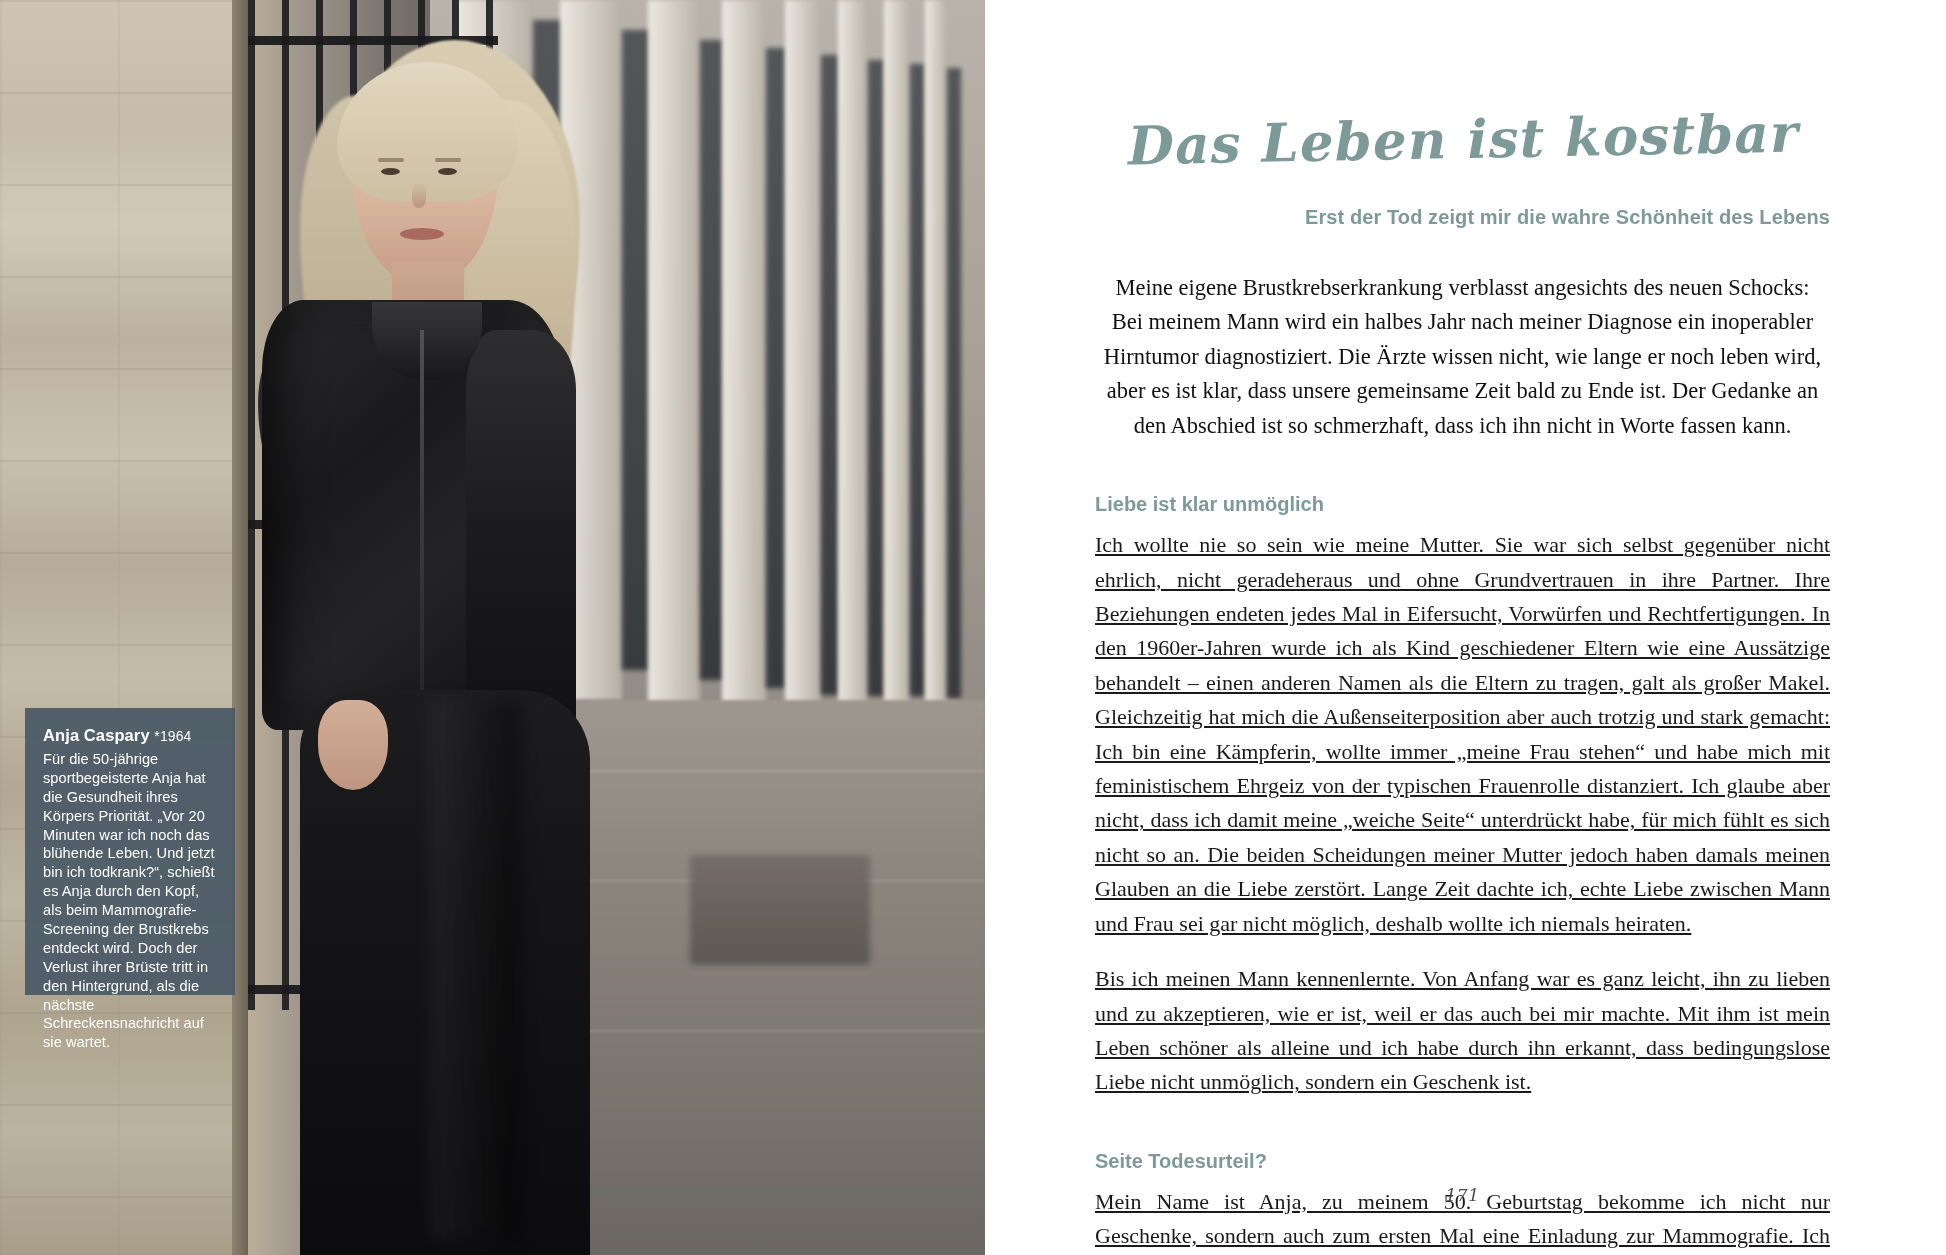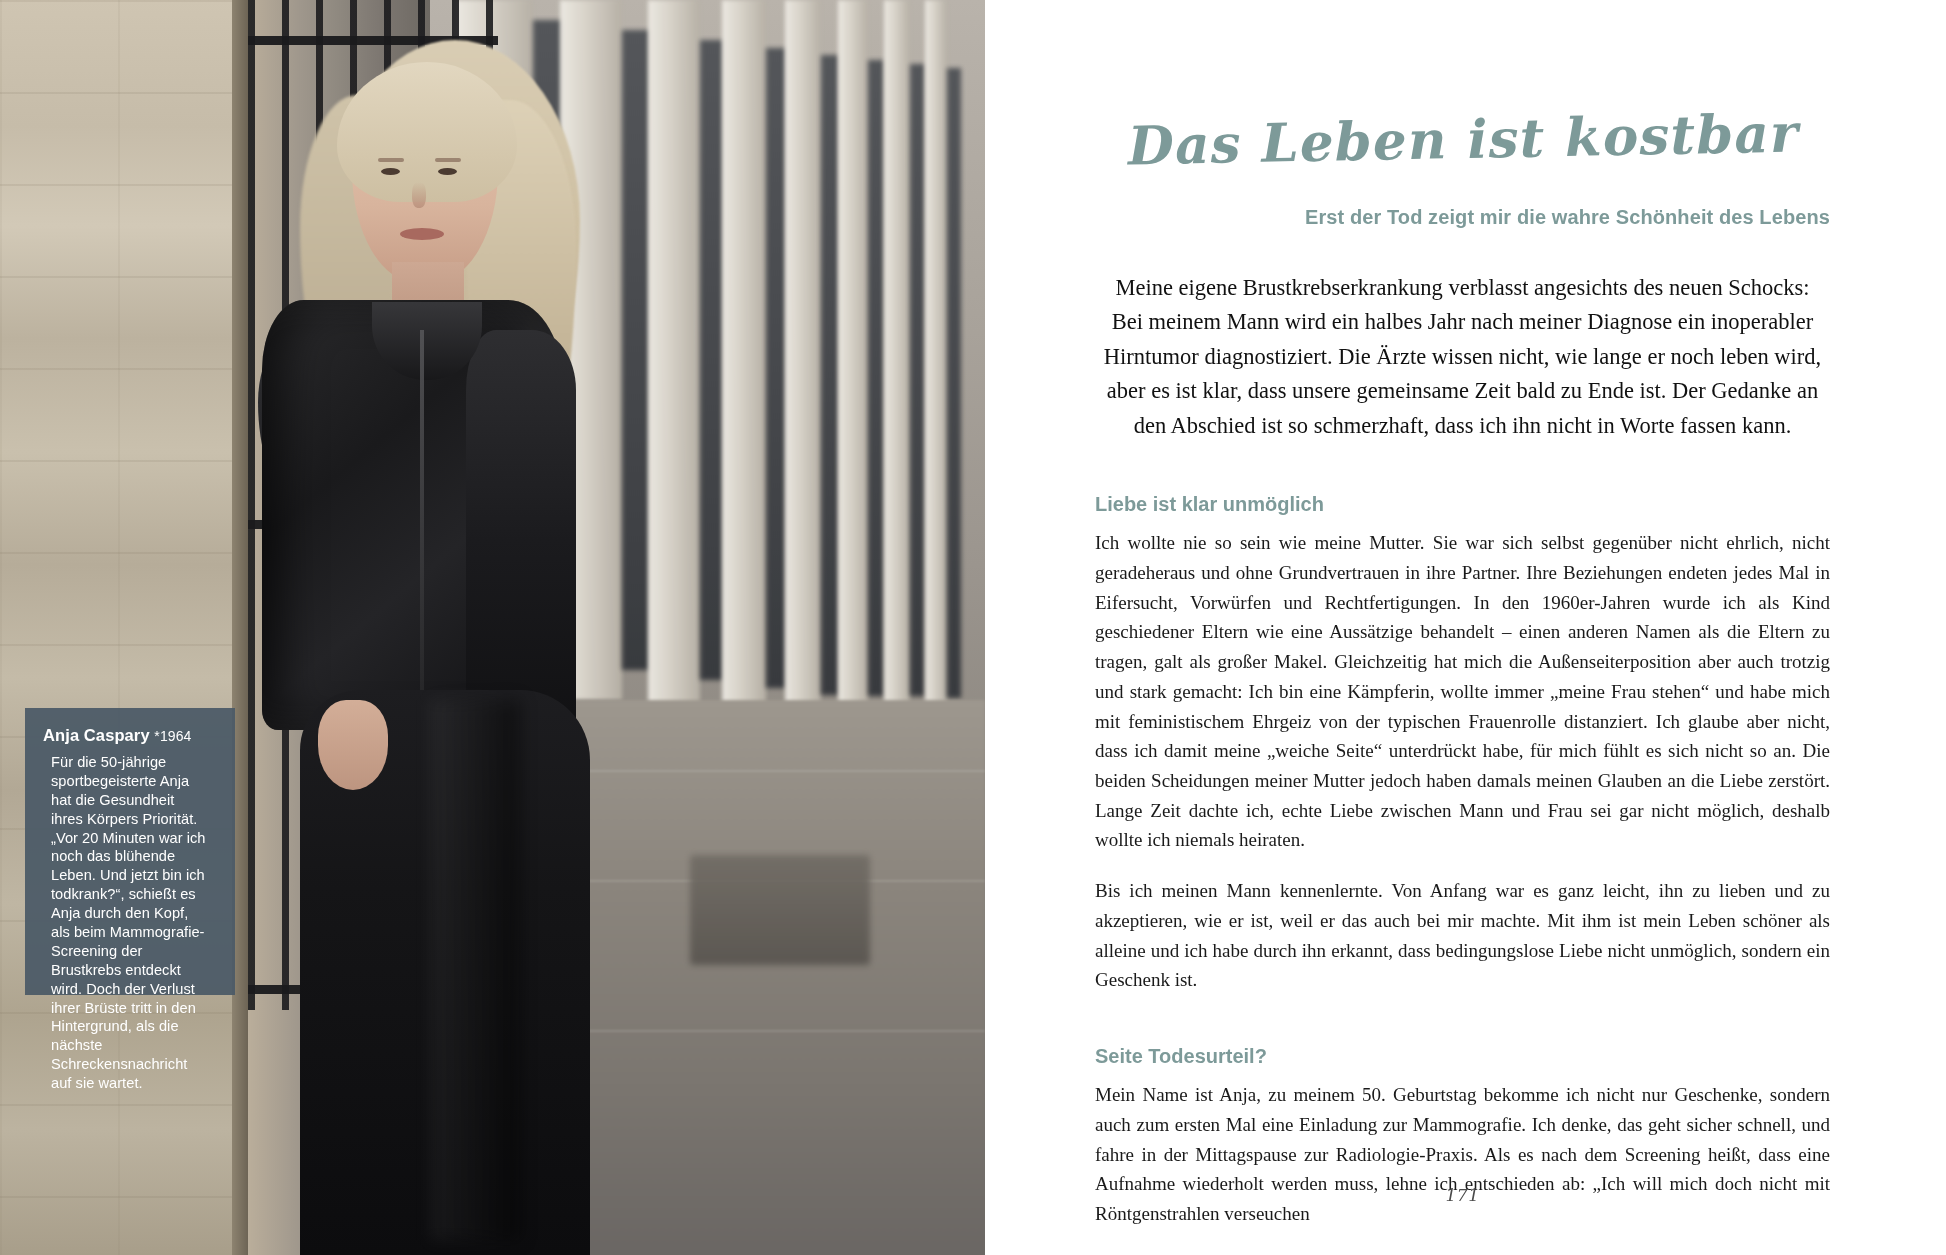--- a/index.html
+++ b/index.html
@@ -226,21 +226,21 @@
   .caption-name {
     font-size: 16.5px;
     font-weight: 700;
     margin: 0 0 5px 0;
     letter-spacing: .1px;
   }
   .caption-name .year { font-weight: 400; font-size: 14px; }
   .caption-text {
     font-size: 14.6px;
     line-height: 1.295;
-    margin: 8px;
+    margin: 0;
     letter-spacing: .05px;
   }
 
   
   .text-page {
     position: relative;
     width: 961px;
     height: 1255px;
     background: #ffffff;
     padding: 0;
@@ -284,26 +284,27 @@
   }
   .sec-head {
     font-family: "Liberation Sans", sans-serif;
     font-weight: 700;
     font-size: 20px;
     color: #7d9a99;
     margin: 50px 0 12px 0;
   }
   .body-p {
     font-family: "Liberation Serif", serif;
-    font-size: 19px;
+    font-size: 22px;
     line-height: 1.565;
     color: #1a1a1a;
     text-align: justify;
     margin: 0 0 21px 0;
     hyphens: auto;
+    text-decoration: underline;
   }
   .body-p:last-child { margin-bottom: 0; }
   .folio {
     position: absolute;
     left: 0; right: 0;
     bottom: 50px;
     text-align: center;
     font-family: "DejaVu Serif", serif;
     font-style: italic;
     font-size: 17px;

